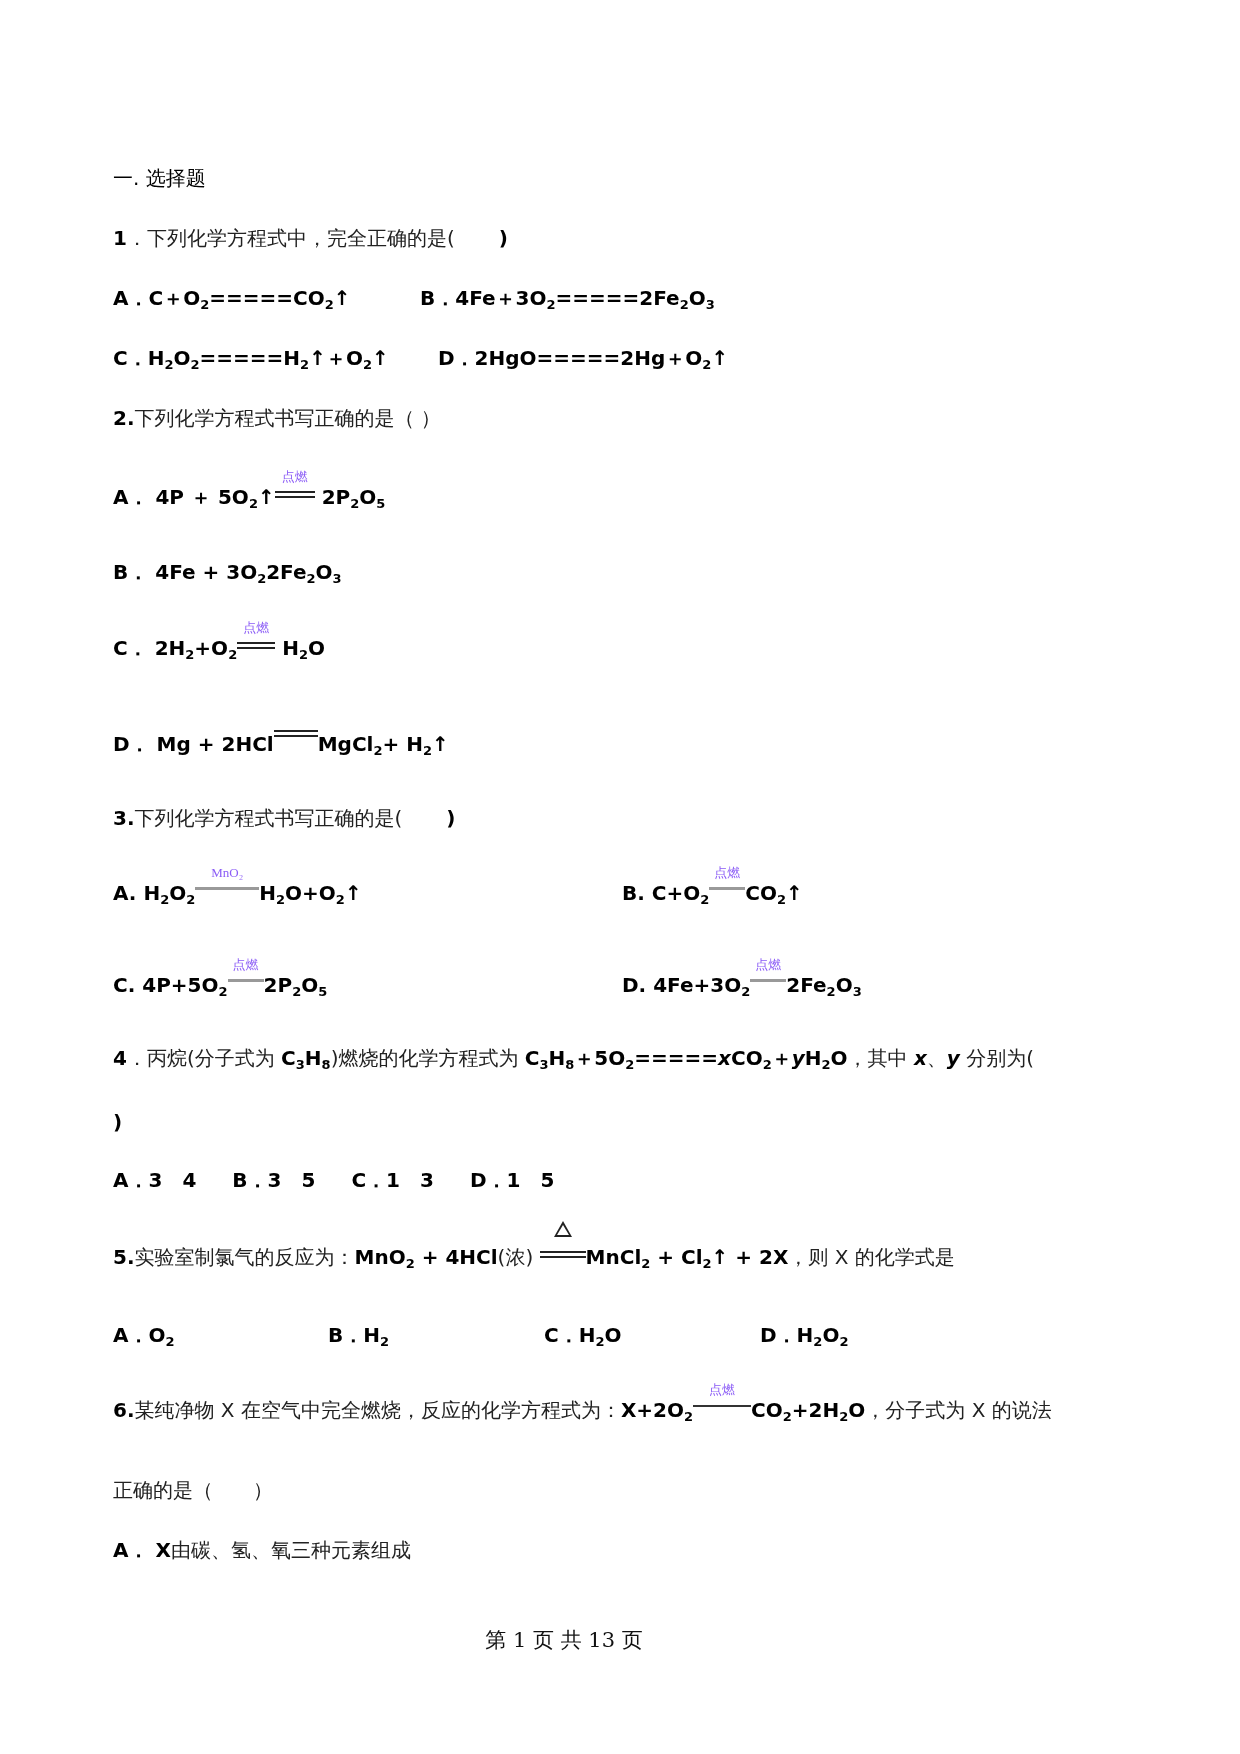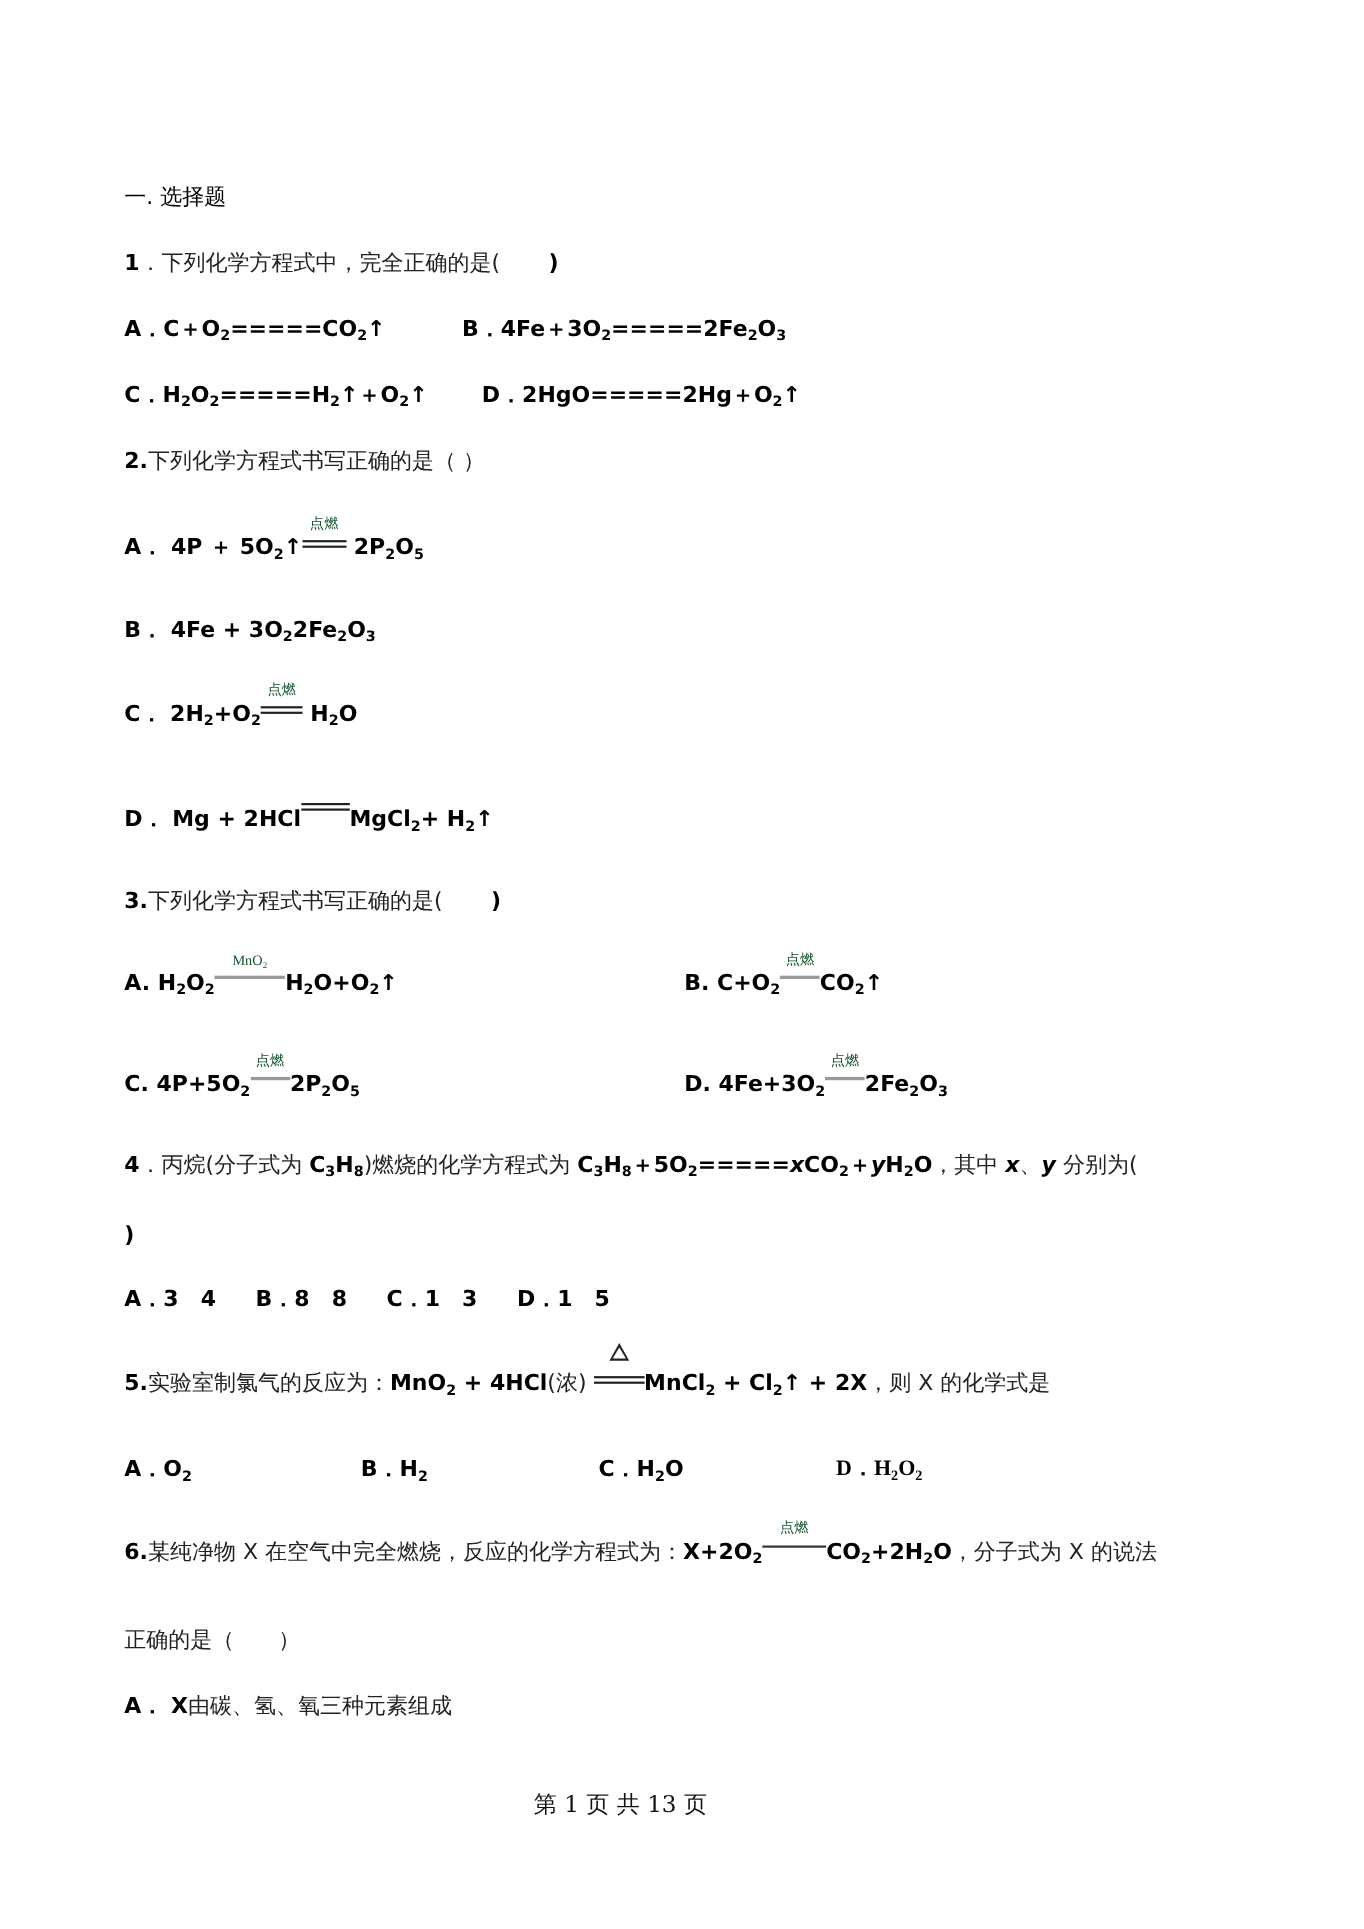--- a/index.html
+++ b/index.html
@@ -3,21 +3,21 @@
 <meta charset="utf-8">
 <style>
   html, body { margin:0; padding:0; background:#ffffff; }
   body { width:1240px; height:1754px; position:relative; overflow:hidden;
          font-family:"DejaVu Sans", sans-serif; color:#000; }
   .line { position:absolute; left:113px; font-size:20px; font-weight:bold; white-space:nowrap; line-height:28px; }
   .cn { font-weight:normal; color:#222; }
   .heading { font-weight:normal; font-size:20px; }
   sub { font-size:13px; vertical-align:-4px; line-height:0; }
   .eq { display:inline-block; position:relative; vertical-align:baseline; }
-  .cond { position:absolute; left:0; right:0; top:-20px; text-align:center; font-size:13px; font-weight:normal; color:#14532d; }
+  .cond { position:absolute; left:0; right:0; top:-20px; text-align:center; font-size:13px; font-weight:normal; color:#8b5cf6; }
   .bar-double { display:inline-block; border-top:2px solid #222; border-bottom:2px solid #222; height:3px; vertical-align:6px; }
   .bar-single { display:inline-block; border-top:3px solid #999; height:0; vertical-align:10px; }
   .col2 { position:absolute; left:622px; }
   .footer { position:absolute; top:1626px; left:0; width:1128px; text-align:center; font-family:"DejaVu Serif", serif; font-size:21px; color:#111; }
   .tri { display:inline-block; width:0; height:0; border-left:9px solid transparent; border-right:9px solid transparent; border-bottom:16px solid #222; position:absolute; top:-22px; left:14px; }
   .tri::after { content:""; position:absolute; left:-6px; top:4px; border-left:6px solid transparent; border-right:6px solid transparent; border-bottom:10px solid #fff; }
 </style>
 </head>
 <body>
 
@@ -69,30 +69,30 @@
 </div>
 <div class="line col2" style="top:971px;">
   <span>D.</span> 4Fe+3O<sub>2</sub><span class="eq"><span class="cond">点燃</span><span class="bar-single" style="width:36px;"></span></span>2Fe<sub>2</sub>O<sub>3</sub>
 </div>
 
 <div class="line" style="top:1044px;">
   <span>4</span><span class="cn">．</span><span class="cn">丙烷(分子式为 </span>C<sub>3</sub>H<sub>8</sub><span class="cn">)燃烧的化学方程式为 </span>C<sub>3</sub>H<sub>8</sub>＋5O<sub>2</sub>=====<i>x</i>CO<sub>2</sub>＋<i>y</i>H<sub>2</sub>O<span class="cn">，其中 </span><i>x</i><span class="cn">、</span><i>y</i><span class="cn"> 分别为(</span>
 </div>
 <div class="line" style="top:1108px;">)</div>
 <div class="line" style="top:1166px;">
-  <span><span>A．</span><span>3　4</span></span><span style="display:inline-block;width:36px;"></span><span><span>B．</span><span>8　8</span></span><span style="display:inline-block;width:36px;"></span><span><span>C．</span><span>1　3</span></span><span style="display:inline-block;width:36px;"></span><span><span>D．</span><span>1　5</span></span>
+  <span><span>A．</span><span>3　4</span></span><span style="display:inline-block;width:36px;"></span><span><span>B．</span><span>3　5</span></span><span style="display:inline-block;width:36px;"></span><span><span>C．</span><span>1　3</span></span><span style="display:inline-block;width:36px;"></span><span><span>D．</span><span>1　5</span></span>
 </div>
 
 <div class="line" style="top:1243px;">
   <span>5.</span><span class="cn">实验室制氯气的反应为：</span>MnO<sub>2</sub> + 4HCl<span class="cn">(浓) </span><span class="eq"><span class="tri"></span><span class="bar-double" style="width:46px;"></span></span>MnCl<sub>2</sub> + Cl<sub>2</sub>↑ + 2X<span class="cn">，则 X 的化学式是</span>
 </div>
 <div class="line" style="top:1321px;"><span>A．</span>O<sub>2</sub></div>
 <div class="line" style="top:1321px; left:328px;"><span>B．</span>H<sub>2</sub></div>
 <div class="line" style="top:1321px; left:544px;"><span>C．</span>H<sub>2</sub>O</div>
-<div class="line" style="top:1321px; left:760px;font-family:Liberation Serif, serif;"><span>D．</span>H<sub>2</sub>O<sub>2</sub></div>
+<div class="line" style="top:1321px; left:760px;"><span>D．</span>H<sub>2</sub>O<sub>2</sub></div>
 
 <div class="line" style="top:1396px;">
   <span>6.</span><span class="cn">某纯净物 X 在空气中完全燃烧，反应的化学方程式为：</span>X+2O<sub>2</sub><span class="eq"><span class="cond">点燃</span><span class="bar-single" style="width:58px; border-top-color:#333; border-top-width:2px;"></span></span>CO<sub>2</sub>+2H<sub>2</sub>O<span class="cn">，分子式为 X 的说法</span>
 </div>
 <div class="line cn" style="top:1476px;">正确的是（　　）</div>
 <div class="line" style="top:1536px;">
   <span>A．</span> X<span class="cn">由碳、氢、氧三种元素组成</span>
 </div>
 
 <div class="footer">第 1 页 共 13 页</div>

